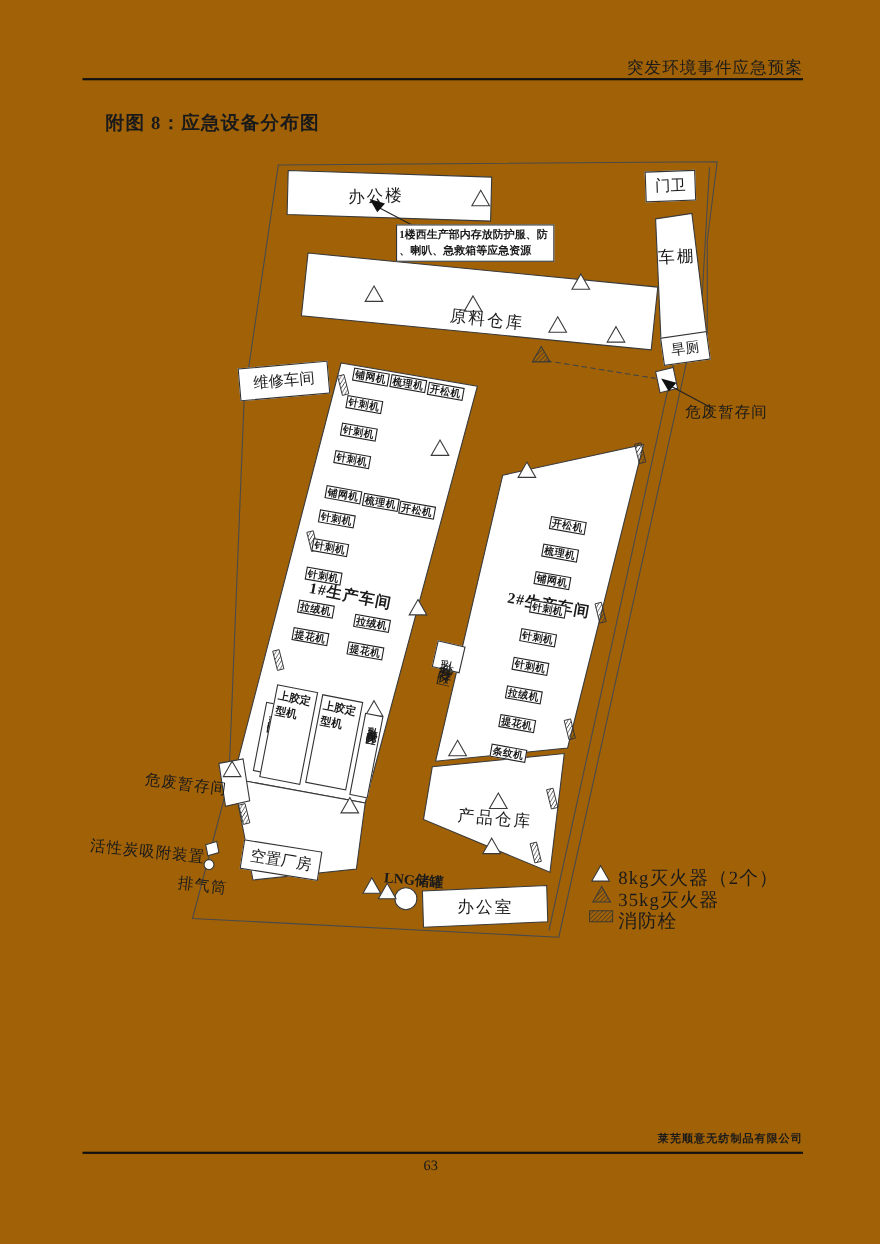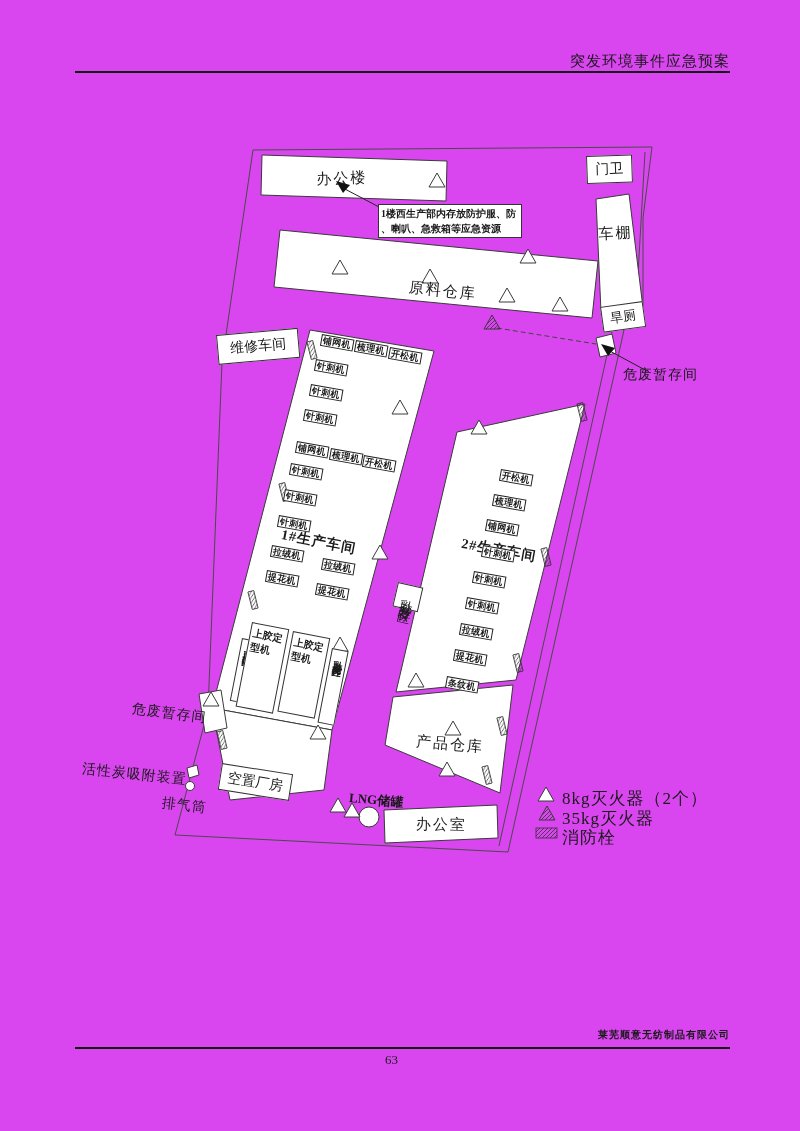--- a/index.html
+++ b/index.html
@@ -1,17 +1,17 @@
 <!DOCTYPE html>
 <html><head>
 <meta charset="utf-8">
 <style>
   html,body{margin:0;padding:0;}
   body{background:#e8e8e8;}
-  .page{position:relative;width:800px;height:1131px;background:#d946ef;margin:0 auto;
+  .page{position:relative;width:800px;height:1131px;background:#a16207;margin:0 auto;
         font-family:"Liberation Serif","DejaVu Serif",serif;color:#1a1a1a;overflow:hidden;}
   .abs{position:absolute;}
   .hdr-text{top:52px;right:70px;font-size:15px;letter-spacing:1px;}
   .hdr-rule{top:71px;left:75px;width:655px;height:2px;background:#111;}
   .ftr-rule{top:1047px;left:75px;width:655px;height:2px;background:#111;}
   .ftr-page{top:1052px;left:385px;font-size:13px;}
   .ftr-co{top:1028px;right:70px;font-size:10px;letter-spacing:1px;font-weight:bold;}
   .fig-title{top:100px;left:96px;font-size:17px;font-weight:bold;letter-spacing:1px;}
 
   svg{position:absolute;left:0;top:0;}
@@ -30,30 +30,31 @@
   .vlat{position:absolute;writing-mode:vertical-rl;font-size:9.5px;font-weight:600;
         border:1px solid #333;background:#fff;padding:2px 1px;letter-spacing:2px;
         transform:rotate(11deg);transform-origin:left top;}
   .vbig{position:absolute;writing-mode:vertical-rl;font-size:13px;border:1px solid #333;
         background:#fff;padding:4px 3px;letter-spacing:3px;transform:rotate(13deg);
         transform-origin:left top;}
   .glue{position:absolute;width:32px;font-size:10px;line-height:14px;font-weight:600;
         border:1px solid #333;background:#fff;padding:3px 2px;transform:rotate(11deg);
         transform-origin:left top;}
   .note{position:absolute;left:360px;top:204px;width:138px;border:1px solid #333;
-        background:#fff;font-size:10px;font-weight:bold;line-height:15px;padding:1px 2px;margin-left:18px;}
+        background:#fff;font-size:10px;font-weight:bold;line-height:15px;padding:1px 2px;}
   .legend-text{position:absolute;font-size:17px;letter-spacing:1px;}
 </style>
 </head>
 <body>
 
 <div class="page">
 
   <div class="abs hdr-text">突发环境事件应急预案</div>
   <div class="abs hdr-rule"></div>
+  <div class="abs fig-title">附图 8：应急设备分布图</div>
   <div class="abs ftr-rule"></div>
   <div class="abs ftr-page">63</div>
   <div class="abs ftr-co">莱芜顺意无纺制品有限公司</div>
 
   <svg width="800" height="1131" viewBox="0 0 800 1131">
     <defs>
       <pattern id="hatch" patternUnits="userSpaceOnUse" width="4" height="4">
         <path d="M0,4 L4,0" stroke="#333" stroke-width="0.8"></path>
       </pattern>
       <g id="tri">

